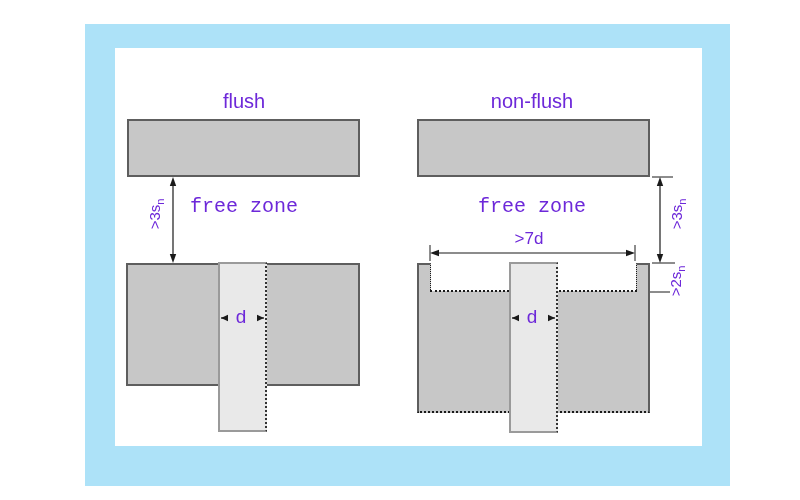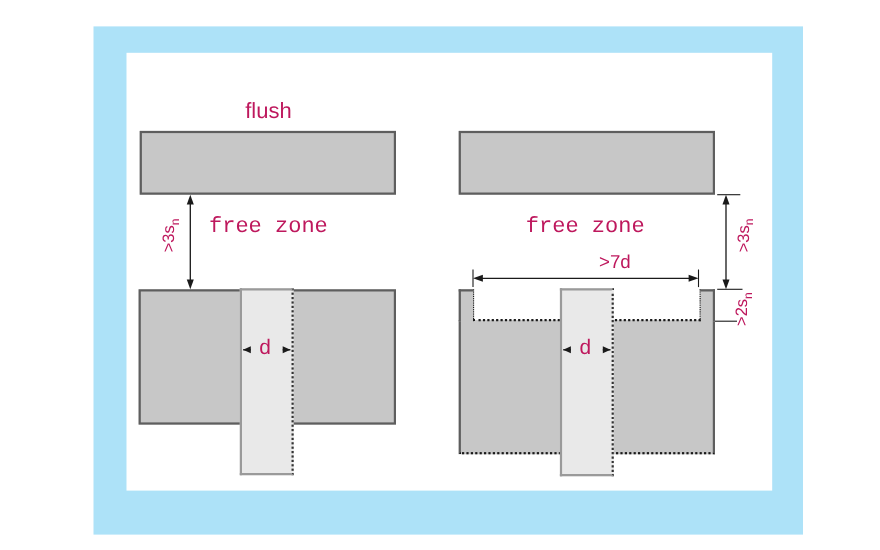--- a/index.html
+++ b/index.html
@@ -1,21 +1,21 @@
 <!DOCTYPE html>
 <html><head>
 <meta charset="utf-8">
 <style>
   html, body { margin: 0; padding: 0; background: #ffffff; }
   #canvas {
     position: relative;
     width: 800px; height: 500px;
     background: #ffffff;
     font-family: "Liberation Sans", sans-serif;
-    color: #be185d;
+    color: #6d28d9;
     overflow: hidden;
   }
   .abs { position: absolute; }
   #frame {
     left: 85px; top: 24px; width: 645px; height: 462px;
     background: #ADE2F8;
   }
   #panel {
     left: 115px; top: 48px; width: 587px; height: 398px;
     background: #ffffff;
@@ -142,28 +142,29 @@
 
     <g>
       <line x1="512" y1="318" x2="519" y2="318"></line>
       <polygon points="512,318 519,314.8 519,321.2"></polygon>
       <line x1="548" y1="318" x2="555" y2="318"></line>
       <polygon points="555,318 548,314.8 548,321.2"></polygon>
     </g>
   </svg>
 
   <div class="label title" style="left:244px; top:101px;">flush</div>
+  <div class="label title" style="left:532px; top:101px;">non-flush</div>
 
   <div class="label freezone" style="left:244px; top:207px;">free zone</div>
   <div class="label freezone" style="left:532px; top:207px;">free zone</div>
 
   <div class="vlabel" style="left:156px; top:214px;"><span>&gt;3s</span><sub>n</sub></div>
 
   <div class="vlabel" style="left:678px; top:214px;"><span>&gt;3s</span><sub>n</sub></div>
 
   <div class="vlabel" style="left:677px; top:281px;"><span>&gt;2s</span><sub>n</sub></div>
 
-  <div class="label dim7d" style="left:559px; top:238px;text-align:right;">&gt;7d</div>
+  <div class="label dim7d" style="left:529px; top:238px;text-align:right;">&gt;7d</div>
 
   <div class="label dlabel" style="left:241px; top:316px;">d</div>
   <div class="label dlabel" style="left:532px; top:316px;">d</div>
 
 </div>
 
 </body></html>

